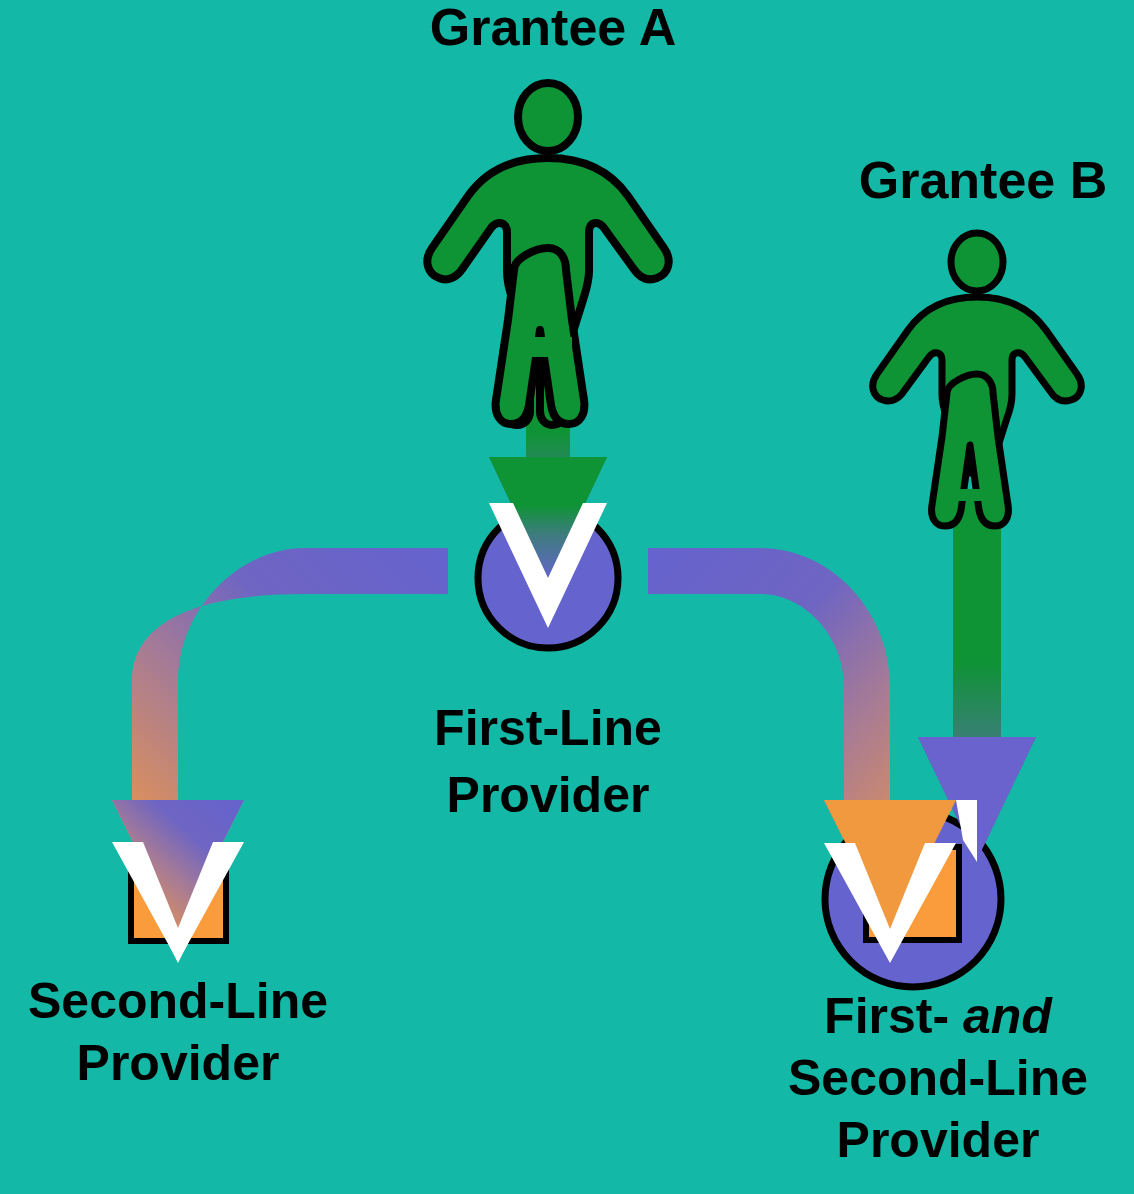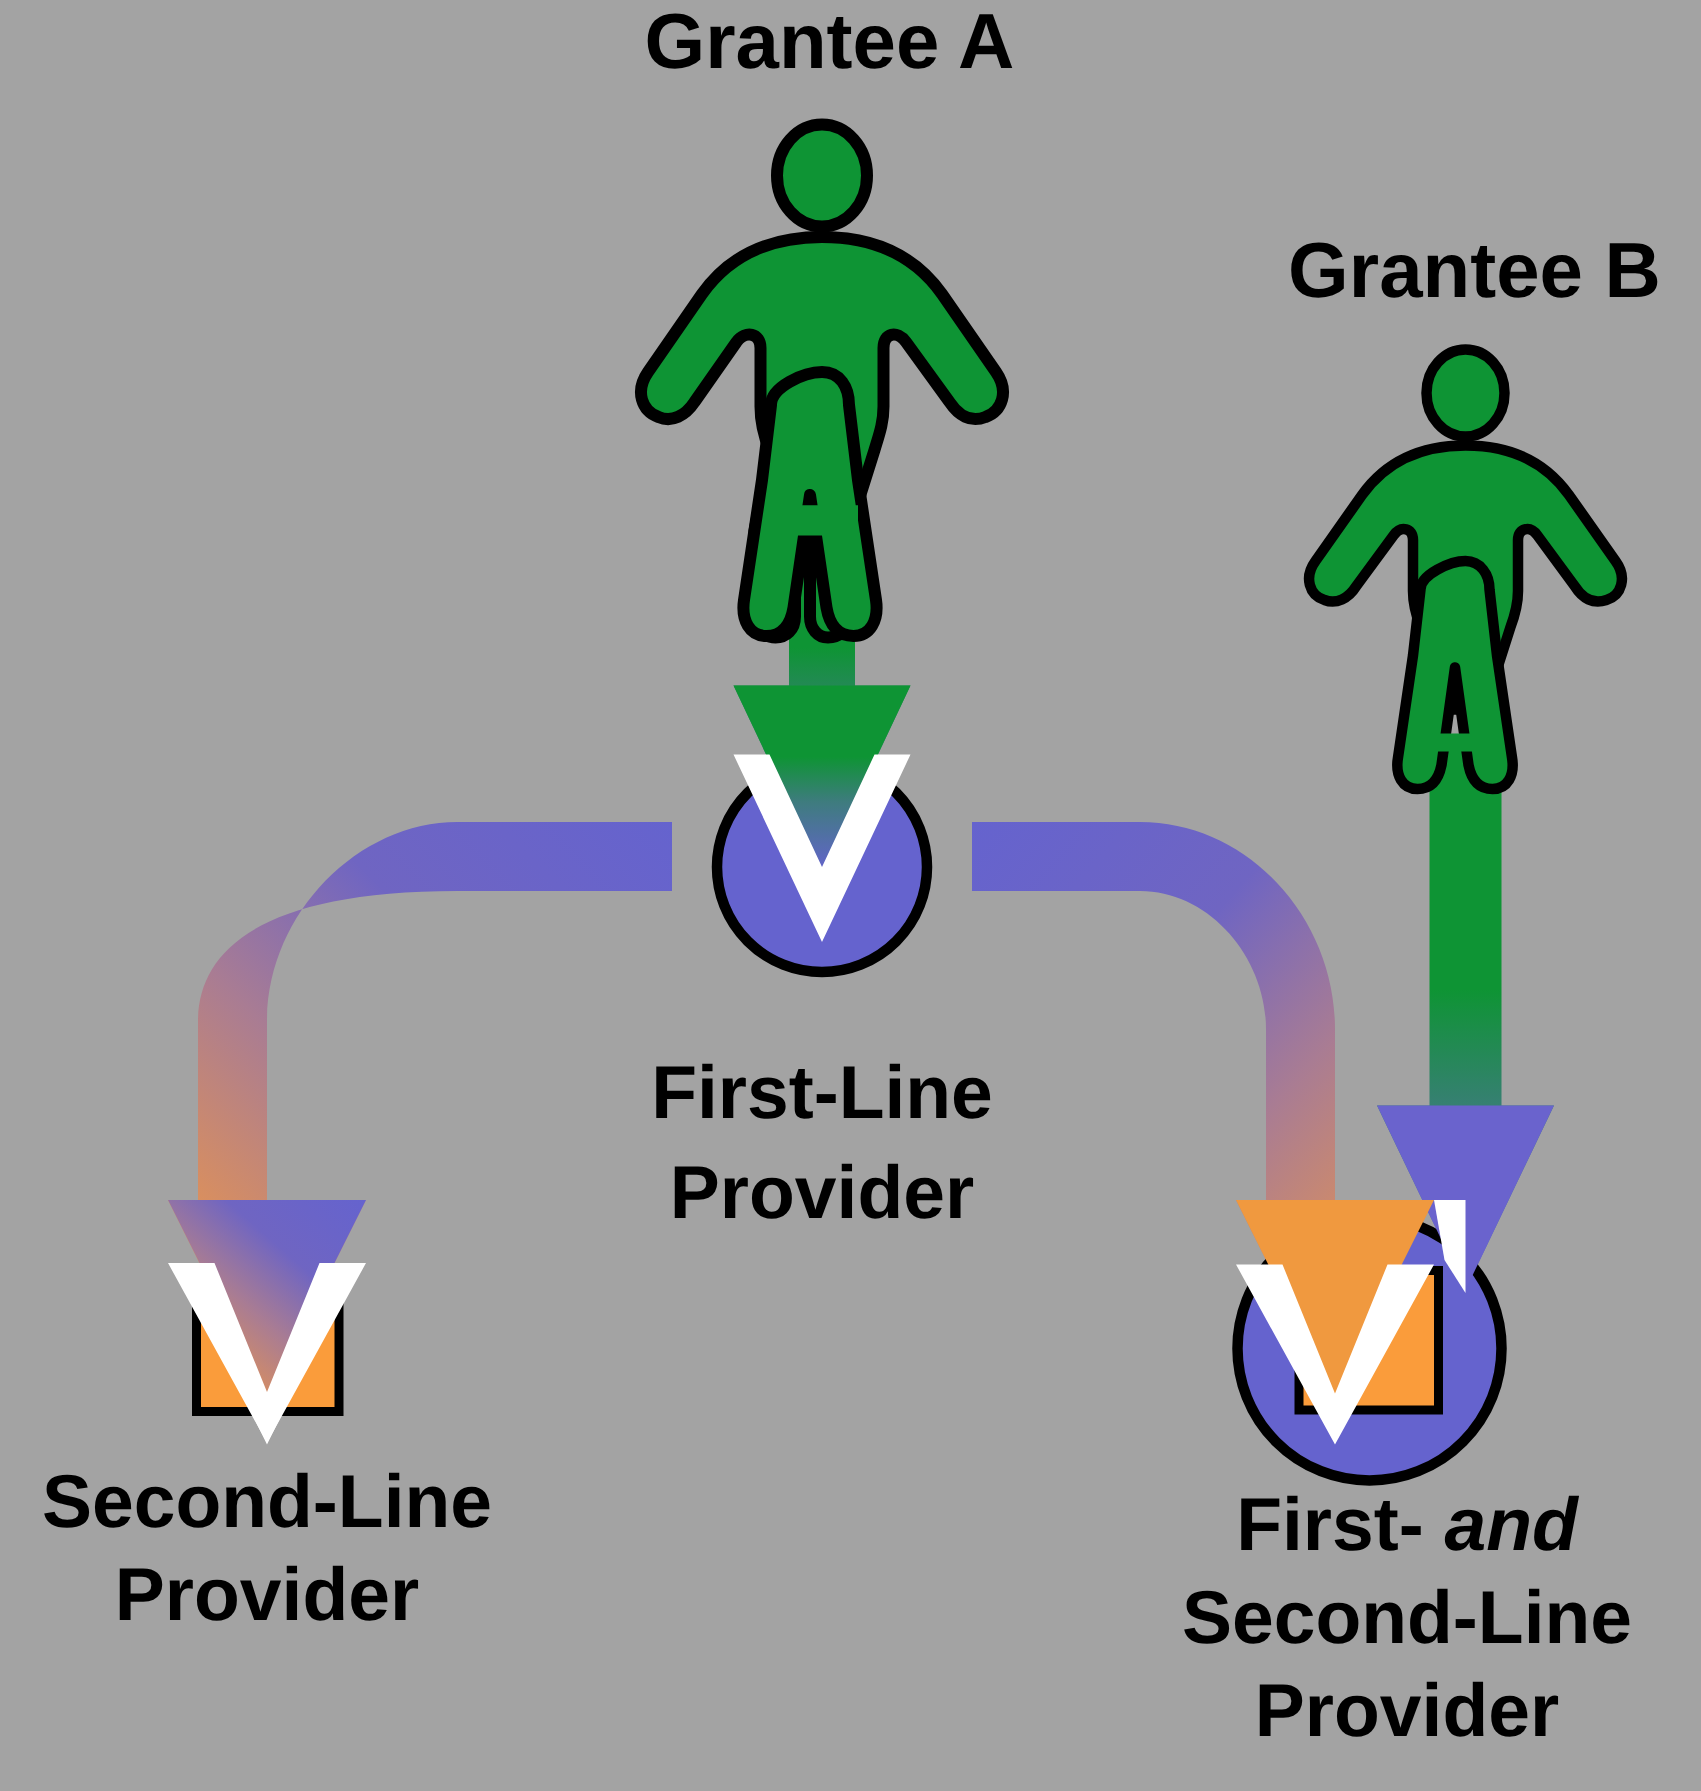--- a/index.html
+++ b/index.html
@@ -10,21 +10,21 @@
   body {
     width: 1134px;
     height: 1194px;
     font-family: "Liberation Sans", sans-serif;
     overflow: hidden;
   }
   #diagram-root {
     position: relative;
     width: 1134px;
     height: 1194px;
-    background: #a3a3a3;
+    background: #14b8a6;
   }
   svg#diagram-svg {
     position: absolute;
     top: 0;
     left: 0;
     width: 1134px;
     height: 1194px;
     display: block;
   }
   text.dlabel {

